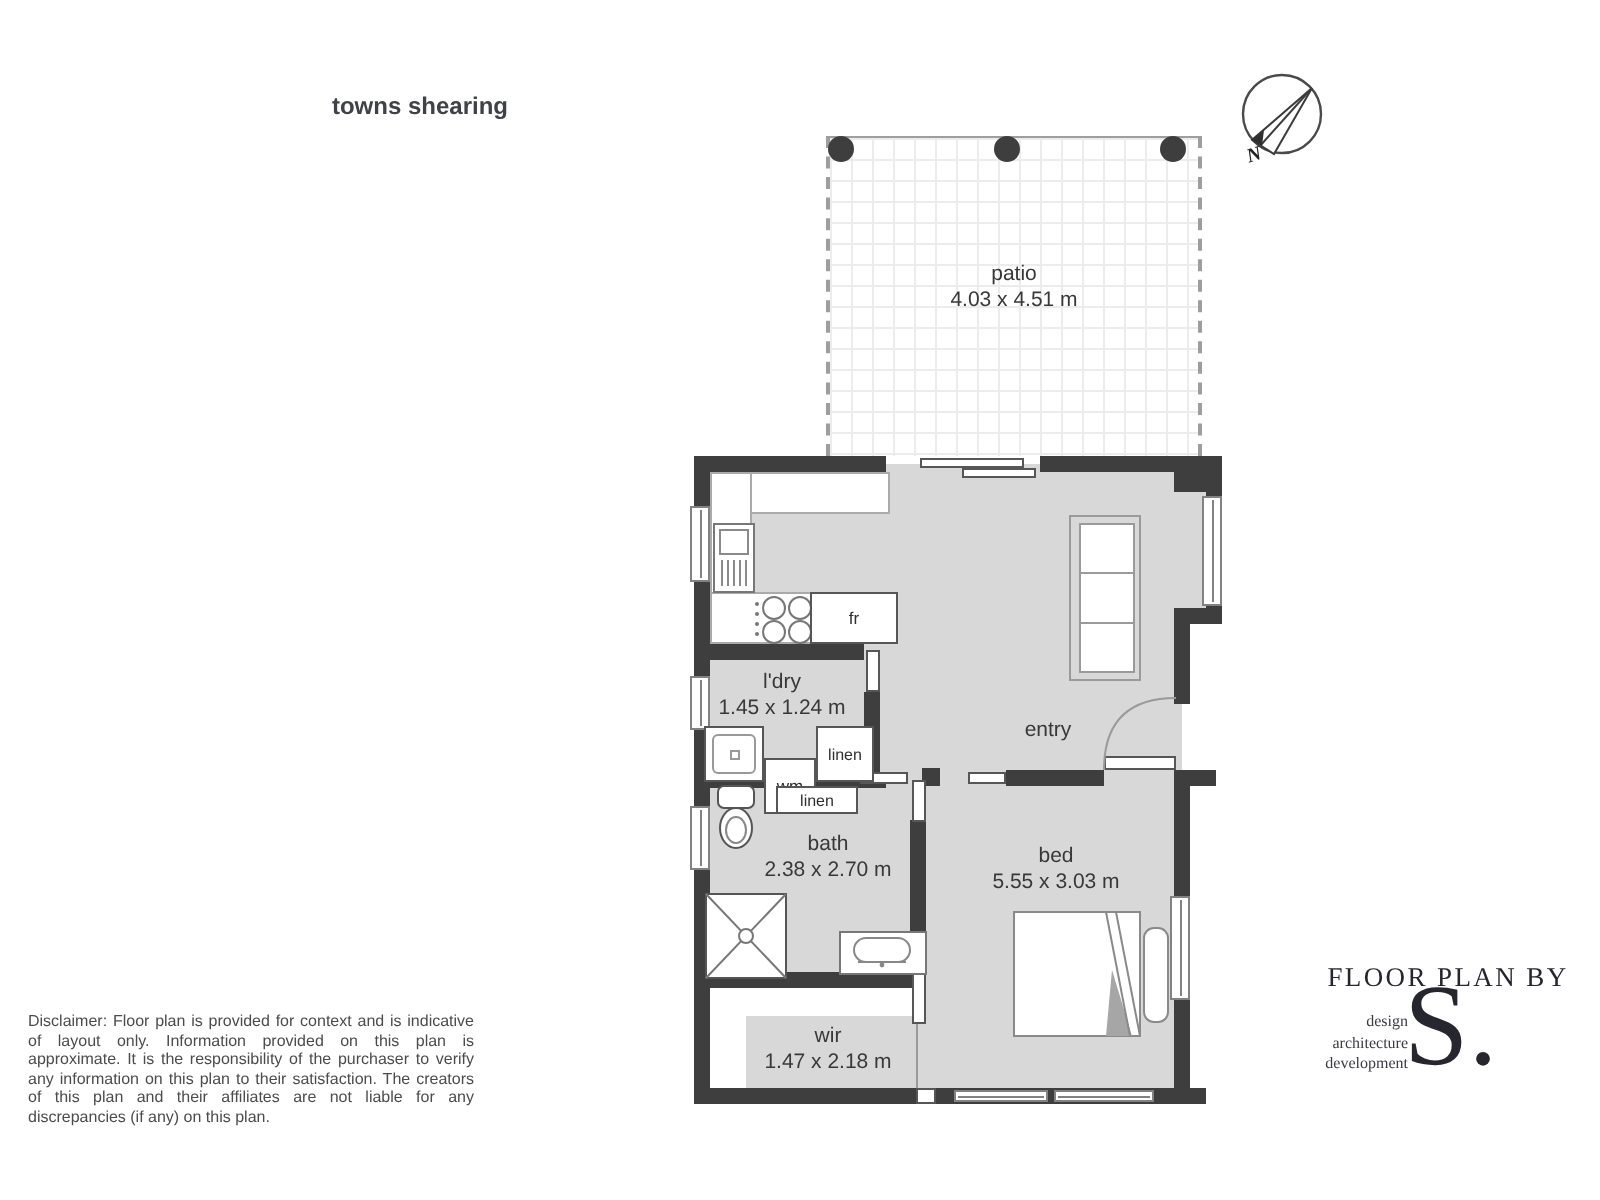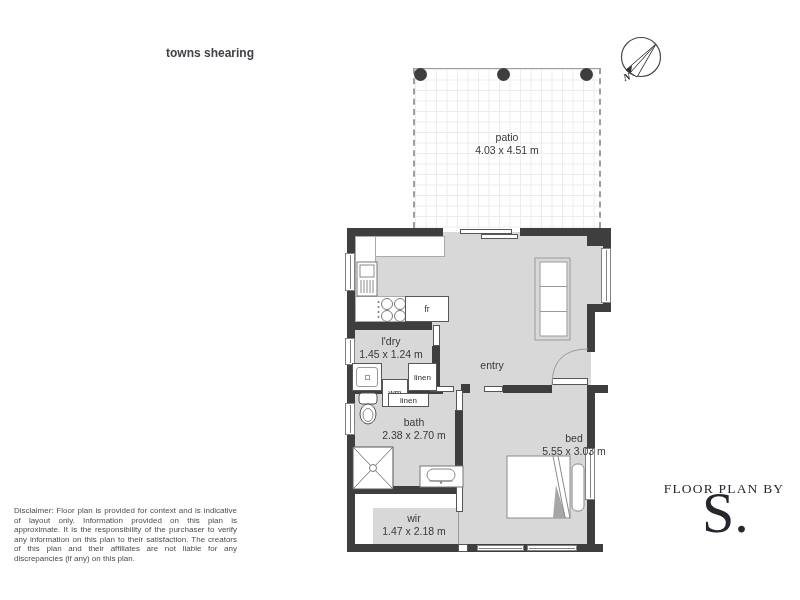--- a/index.html
+++ b/index.html
@@ -206,28 +206,33 @@
       <span>4.03 x 4.51 m</span>
   </div>
   <div class="lbl" style="left:391px;top:335px;">
     <span>l'dry</span>
       <span>1.45 x 1.24 m</span>
   </div>
   <div class="lbl" style="left:414px;top:416px;">
     <span>bath</span>
       <span>2.38 x 2.70 m</span>
   </div>
-  <div class="lbl" style="left:528px;top:432px;margin-left:46px;">
+  <div class="lbl" style="left:528px;top:422px;">
     <span>bed</span>
       <span>5.55 x 3.03 m</span>
   </div>
   <div class="lbl" style="left:414px;top:512px;">
     <span>wir</span>
       <span>1.47 x 2.18 m</span>
   </div>
-  <div class="lbl" style="left:492px;top:359px;">entry</div>
+  <div class="lbl" style="left:524px;top:359px;">entry</div>
 
   <div class="disclaimer">Disclaimer: Floor plan is provided for context and is indicative of layout only. Information provided on this plan is approximate. It is the responsibility of the purchaser to verify any information on this plan to their satisfaction. The creators of this plan and their affiliates are not liable for any discrepancies (if any) on this plan.</div>
 
   <div class="brand-credit">FLOOR PLAN BY</div>
   <div class="brand-s">S.</div>
+  <div class="brand-tagline">
+    <span>design</span>
+    <span>architecture</span>
+    <span>development</span>
+  </div>
 
 </div>
 
 </body></html>

